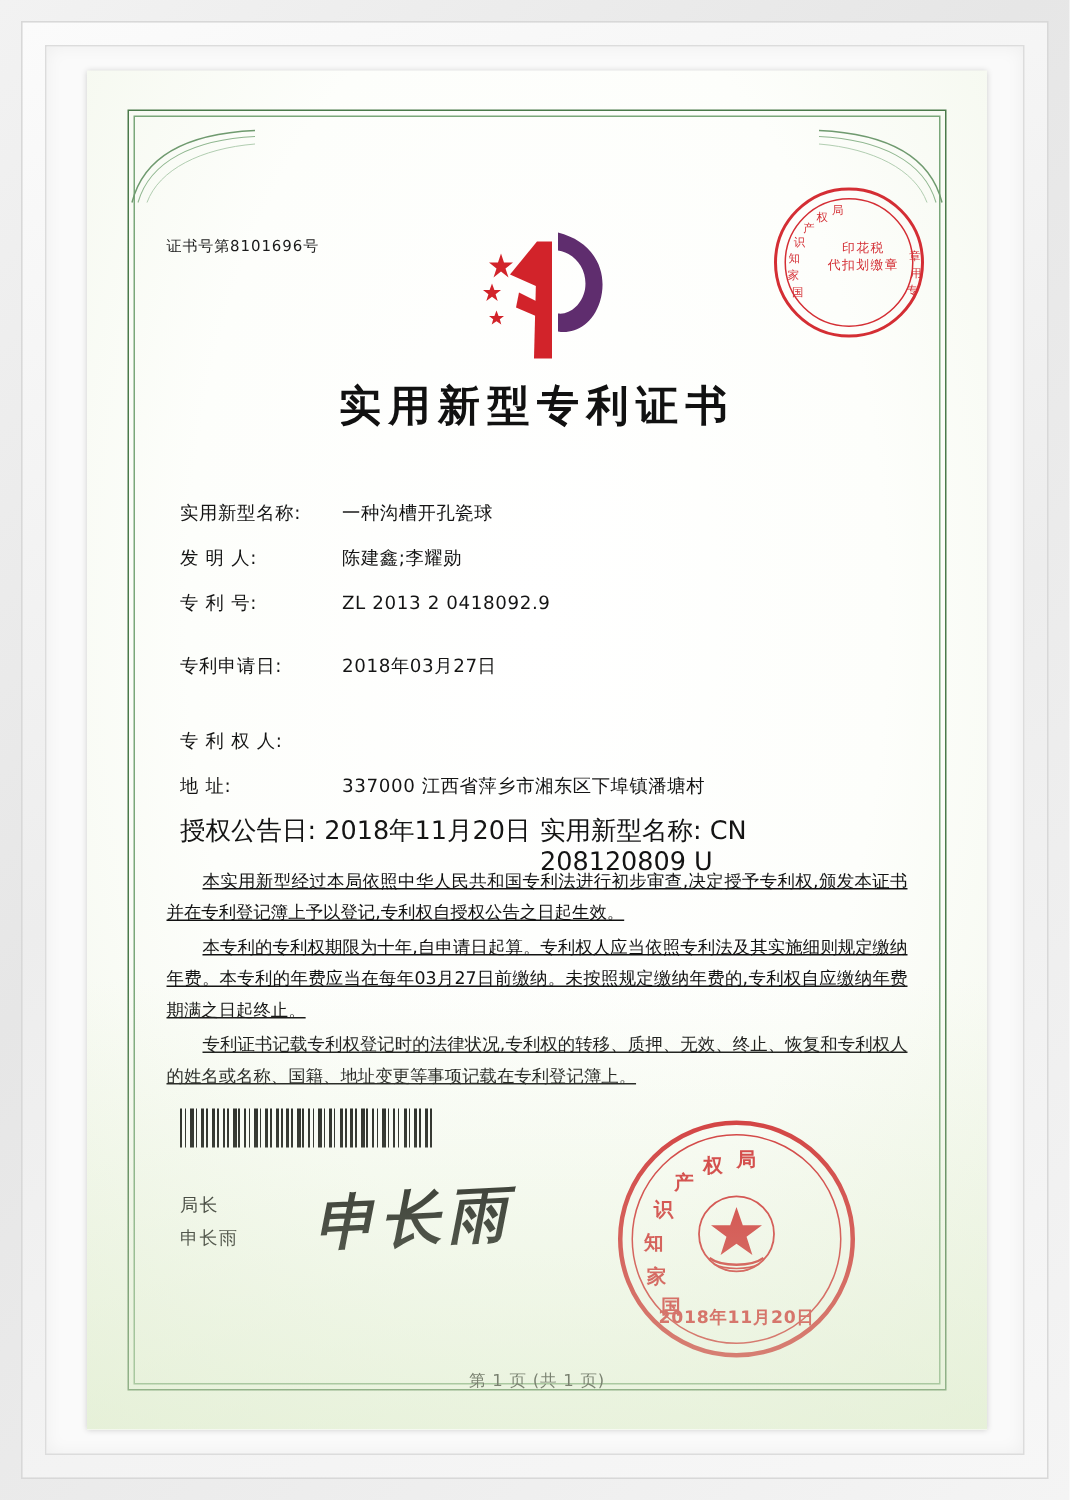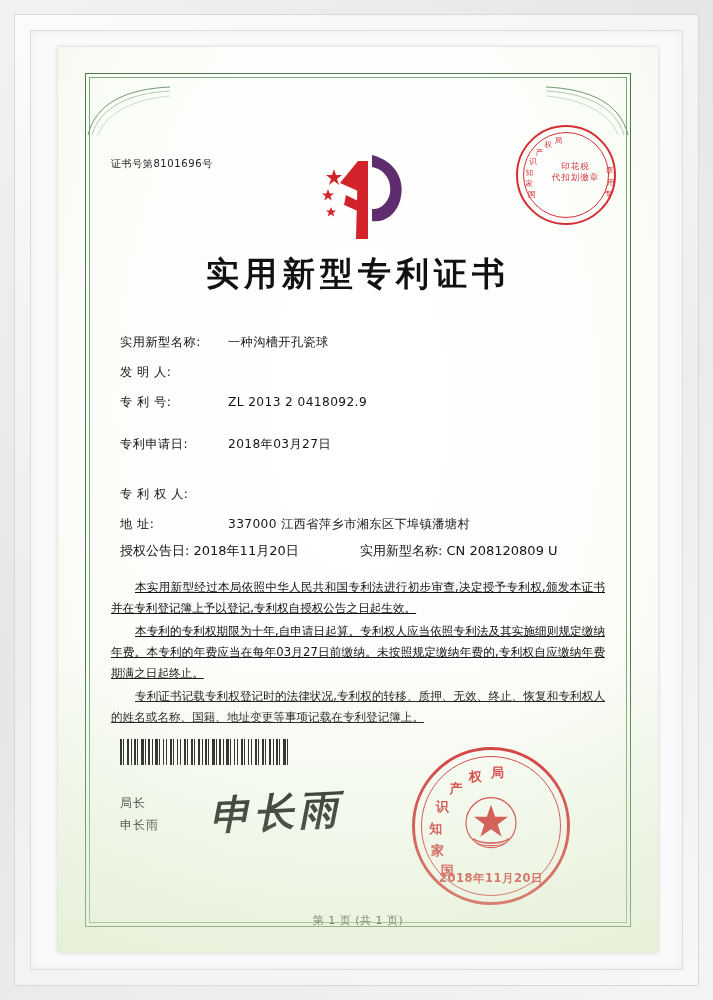--- a/index.html
+++ b/index.html
@@ -144,21 +144,21 @@
     font-size: 8.5px;
     line-height: 11px;
     letter-spacing: 1px;
     padding-left: 19px;
   }
 
   .title {
     position: absolute;
     left: 0; right: 0; top: 205px;
     text-align: center;
-    font-size: 33px;
+    font-size: 28px;
     font-weight: 700;
     letter-spacing: 5px;
     color: #111;
     font-family: "DejaVu Sans", "Liberation Sans", sans-serif;
   }
 
   .fields {
     position: absolute;
     left: 62px; top: 280px;
     width: 480px;
@@ -171,21 +171,21 @@
     width: 108px;
     flex: 0 0 108px;
     letter-spacing: 0.5px;
   }
   .field-value { flex: 1 1 auto; letter-spacing: 0.4px; }
 
   .grant-row {
     position: absolute;
     left: 62px; top: 495px;
     width: 480px;
-    font-size: 13px;
+    font-size: 17px;
     color: #141414;
     display: flex;
   }
   .grant-row .left { width: 240px; }
   .grant-row .right { width: 240px; }
 
   .paragraphs {
     position: absolute;
     left: 53px; top: 530px;
     width: 494px;
@@ -343,20 +343,21 @@
 
       <div class="title">实用新型专利证书</div>
 
       <div class="fields">
         <div class="field-row">
           <div class="field-label">实用新型名称:</div>
           <div class="field-value">一种沟槽开孔瓷球</div>
         </div>
         <div class="field-row">
           <div class="field-label">发 明 人:</div>
+          <div class="field-value">陈建鑫;李耀勋</div>
         </div>
         <div class="field-row">
           <div class="field-label">专 利 号:</div>
           <div class="field-value">ZL 2013 2 0418092.9</div>
         </div>
         <div class="field-row" style="margin-top:12px;">
           <div class="field-label">专利申请日:</div>
           <div class="field-value">2018年03月27日</div>
         </div>
         <div class="field-row" style="margin-top:20px;">

